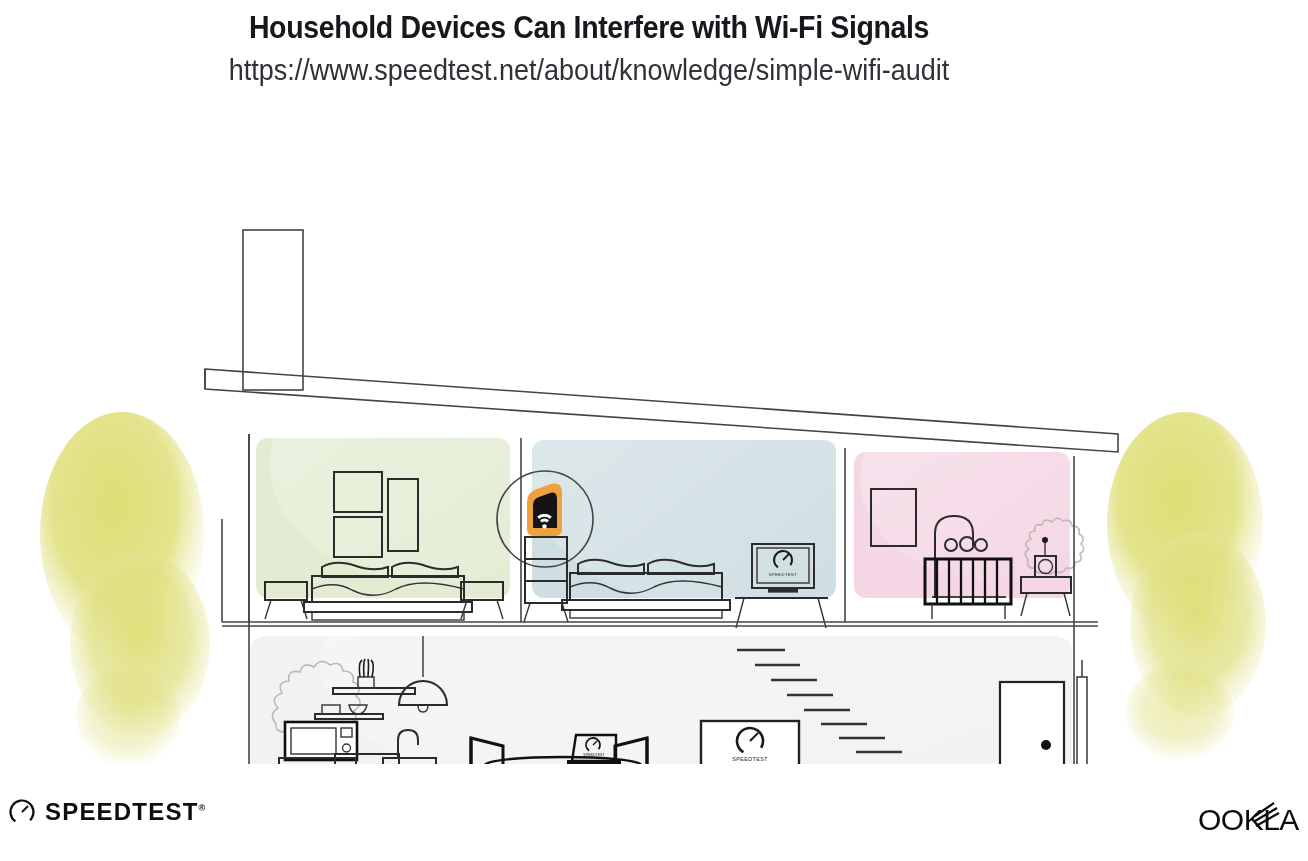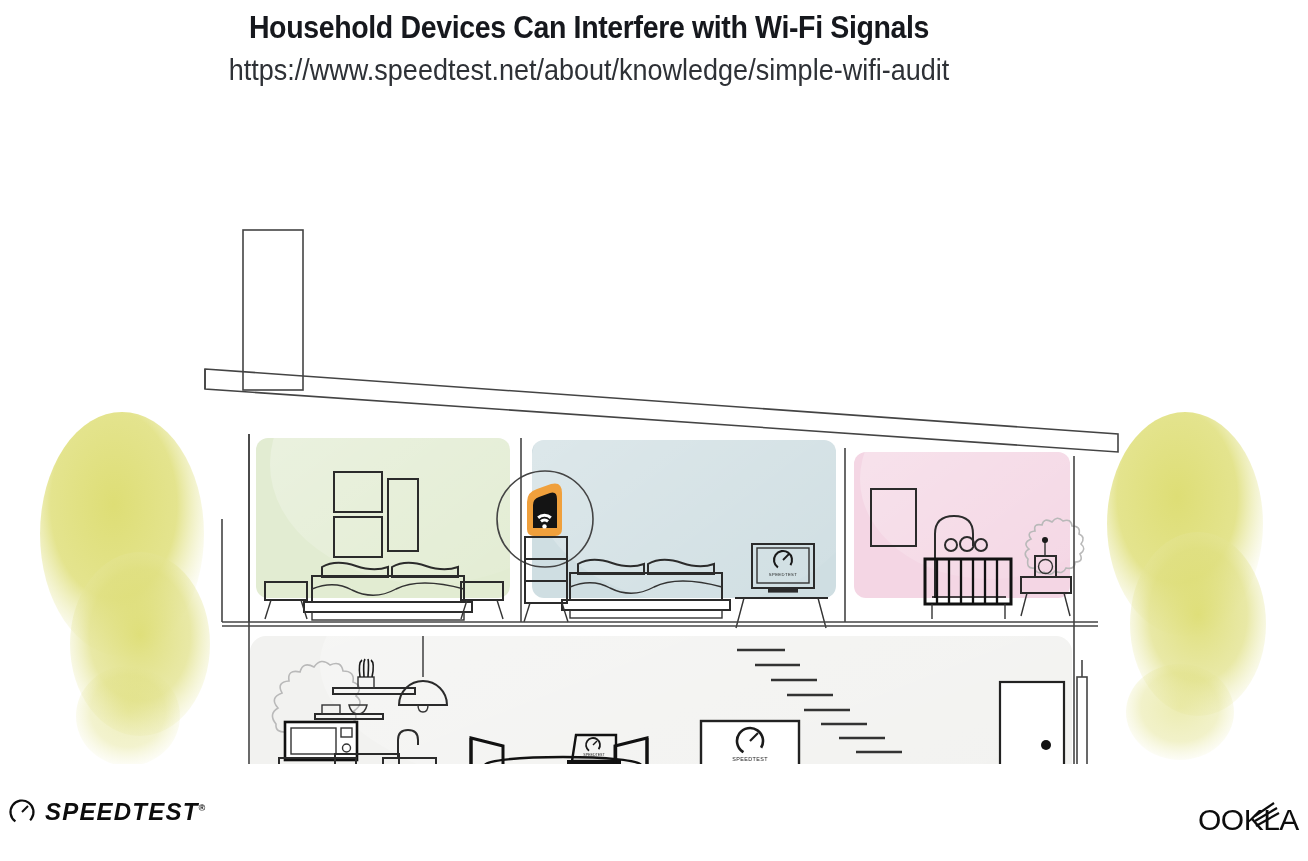--- a/index.html
+++ b/index.html
@@ -18,21 +18,21 @@
     transform:scaleX(0.92);transform-origin:center;
   }
   .subtitle{
     font-family:"Liberation Sans", sans-serif;
     font-weight:400;font-size:30px;color:#2e3136;margin-top:6px;line-height:1.2;
     transform:scaleX(0.90);transform-origin:center;
   }
 
   
   .footer{position:absolute;left:0;top:780px;width:1308px;height:81px;}
-  .brand-speedtest{position:absolute;left:8px;top:18px;display:flex;align-items:center;gap:9px;font-style:italic;}
+  .brand-speedtest{position:absolute;left:8px;top:18px;display:flex;align-items:center;gap:9px;}
   .brand-word{
     font-weight:bold;font-size:24px;letter-spacing:1.2px;color:#0d0d0d;
     font-family:"Liberation Sans", sans-serif;position:relative;
   }
   .brand-tm{font-size:9px;vertical-align:super;letter-spacing:0;}
   .brand-ookla{position:absolute;left:1198px;top:20px;text-align:right;}
 
   
   .illus{position:absolute;left:0;top:104px;width:1308px;height:660px;}
   svg{display:block;}

